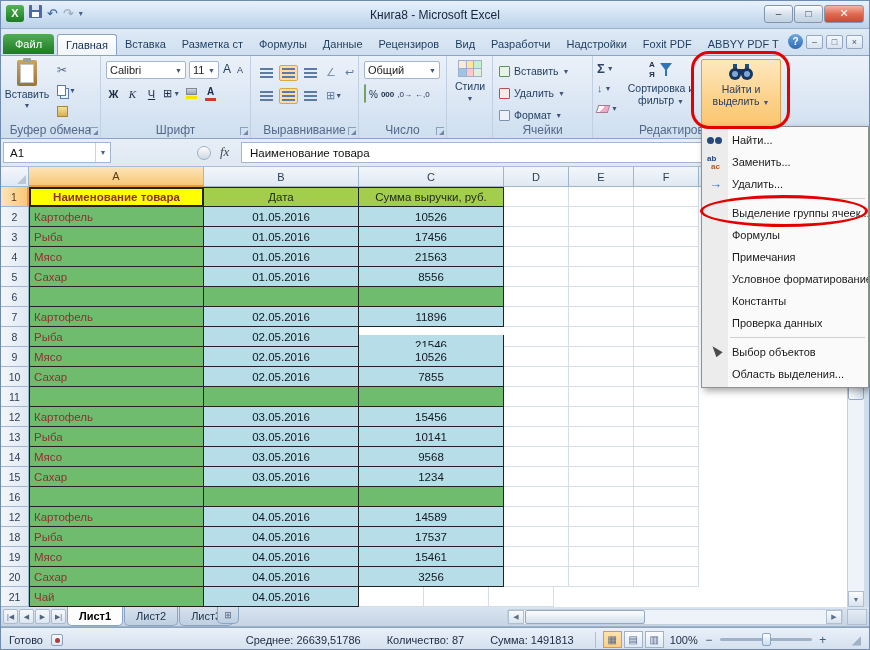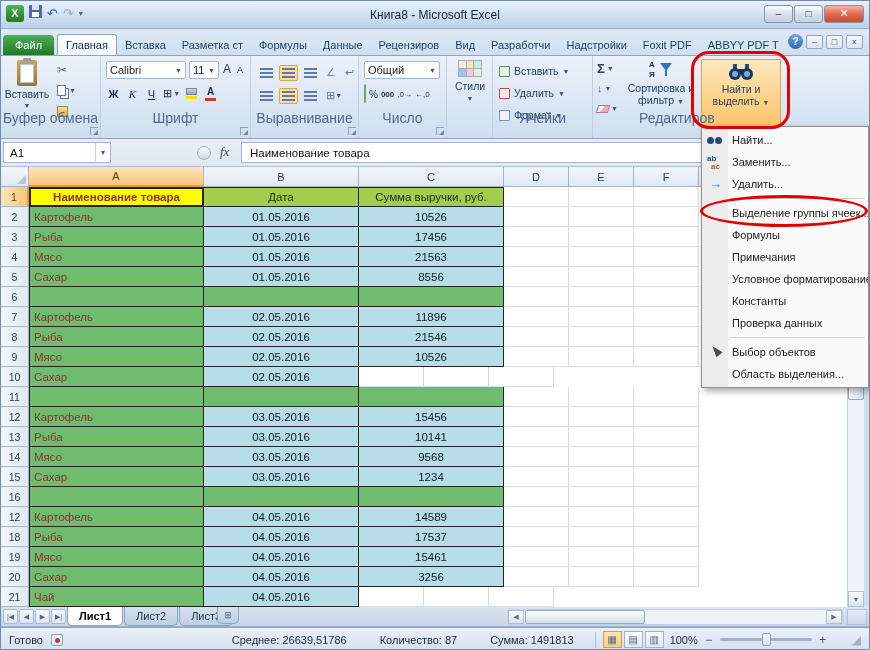--- a/index.html
+++ b/index.html
@@ -16,33 +16,33 @@
 .qbtn{font-size:13px;color:#35629e;line-height:16px}
 .qbtn.redo{color:#98a7bb}
 .qarrow{font-size:8px;color:#44618c}
 .title{position:absolute;left:200px;right:200px;top:7px;text-align:center;font-size:12px;color:#17233a;white-space:nowrap}
 .winbtns{position:absolute;right:5px;top:4px;display:flex;gap:1px}
 .wbtn{width:29px;height:18px;border:1px solid #8396ad;background:linear-gradient(#fdfeff,#d7e1ec 50%,#c3d1e1);border-radius:3px;font-size:10px;text-align:center;line-height:15px;color:#33455e}
 .wbtn.close{background:linear-gradient(#f5b3a3,#e06a50 50%,#c94a30);color:#fff;width:40px;font-size:11px}
 
 
 .tabrow{position:absolute;top:28px;left:0;right:0;height:27px;background:linear-gradient(#e0eaf6,#cfdff0);border-bottom:1px solid #8ba4c4}
-.tabs{position:absolute;left:2px;bottom:0;display:flex;align-items:center}
+.tabs{position:absolute;left:2px;bottom:0;display:flex;align-items:flex-start}
 .rtab{padding:4px 8px 4px;font-size:11px;color:#1e3c5f;white-space:nowrap}
 .rtab.file-tab{background:linear-gradient(#4fae54,#1e7a23);color:#fff;border-radius:4px 4px 0 0;padding:4px 12px;margin-right:3px}
 .rtab.active{background:linear-gradient(#fdfefe,#f0f5fa);border:1px solid #8ba4c4;border-bottom:0;border-radius:3px 3px 0 0;color:#13294b}
 .tabrow-right{position:absolute;right:6px;top:5px;display:flex;gap:3px;align-items:center}
 .helpbtn{width:15px;height:15px;border-radius:50%;background:linear-gradient(#6fa7e0,#2d6ab2);color:#fff;font-size:10px;font-weight:bold;text-align:center;line-height:15px}
 .wsbtn{width:17px;height:14px;border:1px solid #93a7c0;background:linear-gradient(#f4f8fc,#d9e4ef);font-size:9px;text-align:center;line-height:12px;color:#44586f;border-radius:2px}
 
 
 .ribbon{position:absolute;top:55px;left:0;right:0;height:83px;background:linear-gradient(#ebf1f9,#dce7f4 55%,#cedfef);border-bottom:1px solid #8ba4c4;display:flex}
 .rgroup{position:relative;height:100%;border-right:1px solid #c0d0e2;flex:0 0 auto}
 .g-clip{width:100px}.g-font{width:150px}.g-align{width:108px}.g-num{width:88px}.g-styles{width:46px}.g-cells{width:100px}.g-edit{width:278px;border-right:0}
-.glabel{position:absolute;bottom:12px;left:0;right:0;text-align:center;font-size:14px;color:#54688a;white-space:nowrap}
+.glabel{position:absolute;bottom:1px;left:0;right:0;text-align:center;font-size:12px;color:#54688a;white-space:nowrap}
 .g-edit .glabel{text-align:left;padding-left:46px}
 .launcher{position:absolute;right:2px;bottom:3px;width:8px;height:8px;border-left:1px solid #8aa0bd;border-top:1px solid #8aa0bd}
 .launcher::after{content:"";position:absolute;right:0;bottom:0;border-style:solid;border-width:0 0 5px 5px;border-color:transparent transparent #6e87aa transparent}
 .dar{font-size:7px;color:#3f557a;line-height:1}
 .blabel{font-size:10.5px;color:#1e3c5f}
 .blabel2{font-size:10.5px;color:#1e3c5f;text-align:center;line-height:1.15}
 .paste-btn{position:absolute;left:4px;top:3px;width:44px;height:66px;display:flex;flex-direction:column;align-items:center;gap:2px}
 .clip-base{width:20px;height:26px;background:linear-gradient(#cda55f,#9a7436);border-radius:2px;position:relative;margin-top:1px}
 .clip-base::before{content:"";position:absolute;top:-2px;left:6px;width:8px;height:4px;background:#97a0ac;border-radius:1px}
 .clip-page{position:absolute;left:3px;top:4px;width:14px;height:19px;background:#fff;border:1px solid #c4c4c4}
@@ -146,21 +146,21 @@
 .harrow{position:absolute;top:0;width:16px;height:14px;background:linear-gradient(#fafcfe,#d9e3ee);border:1px solid #aebfd2;font-size:7px;color:#5d7289;display:flex;align-items:center;justify-content:center}
 .harrow.left{left:0}.harrow.right{right:0}
 .hthumb{position:absolute;left:17px;top:0;width:120px;height:14px;background:linear-gradient(#fdfefe,#d3dfec);border:1px solid #93a9c2;border-radius:2px}
 .tabcorner{position:absolute;right:2px;top:2px;width:20px;height:16px;background:linear-gradient(#e4ecf5,#ccd9e8);border:1px solid #aebfd2}
 
 
 .statusbar{position:absolute;top:626px;left:0;right:0;height:24px;background:linear-gradient(#e9f0f9,#d4e0ee);border-top:1px solid #8ba4c4;display:flex;align-items:center;font-size:11px;color:#1b2940;padding:0 8px}
 .sb-mode{margin-right:8px}
 .macro-ic{width:12px;height:12px;border:1px solid #8aa0bd;background:linear-gradient(#f8fafc,#dde6f0);position:relative;border-radius:2px}
 .macro-ic::after{content:"";position:absolute;left:3px;top:3px;width:5px;height:5px;border-radius:50%;background:#b23b3b}
-.sb-stats{margin-left:auto;display:flex;gap:33px;margin-right:14px}
+.sb-stats{margin-left:auto;display:flex;gap:26px;margin-right:14px}
 .vsep{width:1px;height:16px;background:#aebfd2;margin:0 7px}
 .viewbtns{display:flex;gap:2px}
 .viewbtn{width:19px;height:17px;background:linear-gradient(#fafcfe,#dfe8f2);border:1px solid #9fb2c8;font-size:10px;color:#54688a;display:flex;align-items:center;justify-content:center}
 .viewbtn.sel{background:linear-gradient(#fde2ae,#fbcf86);border-color:#d89c3e}
 .sb-zoom{margin:0 6px;white-space:nowrap}
 .zoomctl{display:flex;align-items:center;gap:6px;margin-right:24px}
 .zminus,.zplus{font-size:12px;color:#44586f;width:10px;text-align:center}
 .ztrack{position:relative;width:92px;height:3px;background:#9fb2c8;border-radius:2px}
 .zthumb{position:absolute;left:42px;top:-5px;width:9px;height:13px;background:linear-gradient(#fdfefe,#cfdcea);border:1px solid #8ba4c4;border-radius:2px}
 .grip{font-size:12px;color:#9fb2c8;line-height:1}
@@ -493,38 +493,39 @@
           <div class="cell table blue center" style="width: 155px;">02.05.2016</div>
           <div class="cell table blue center" style="width: 145px;">11896</div>
           <div class="cell plain" style="width: 65px;"></div>
           <div class="cell plain" style="width: 65px;"></div>
           <div class="cell plain" style="width: 65px;"></div>
         </div>
         <div class="grow">
           <div class="rowhead">8</div>
           <div class="cell table green left t-left" style="width: 175px;">Рыба</div>
           <div class="cell table blue center" style="width: 155px;">02.05.2016</div>
-          <div class="cell table blue center" style="width: 145px;">21546</div>
+          <div class="cell table blue center" style="width: 145px; margin-top: 8px;">21546</div>
           <div class="cell plain" style="width: 65px;"></div>
           <div class="cell plain" style="width: 65px;"></div>
           <div class="cell plain" style="width: 65px;"></div>
         </div>
         <div class="grow">
           <div class="rowhead">9</div>
           <div class="cell table green left t-left" style="width: 175px;">Мясо</div>
           <div class="cell table blue center" style="width: 155px;">02.05.2016</div>
           <div class="cell table blue center" style="width: 145px;">10526</div>
           <div class="cell plain" style="width: 65px;"></div>
           <div class="cell plain" style="width: 65px;"></div>
           <div class="cell plain" style="width: 65px;"></div>
         </div>
         <div class="grow">
           <div class="rowhead">10</div>
           <div class="cell table green left t-left" style="width: 175px;">Сахар</div>
           <div class="cell table blue center" style="width: 155px;">02.05.2016</div>
+          <div class="cell table blue center" style="width: 145px;">7855</div>
           <div class="cell plain" style="width: 65px;"></div>
           <div class="cell plain" style="width: 65px;"></div>
           <div class="cell plain" style="width: 65px;"></div>
         </div>
         <div class="grow">
           <div class="rowhead">11</div>
           <div class="cell table green t-left" style="width: 175px;"></div>
           <div class="cell table green" style="width: 155px;"></div>
           <div class="cell table green" style="width: 145px;"></div>
           <div class="cell plain" style="width: 65px;"></div>

